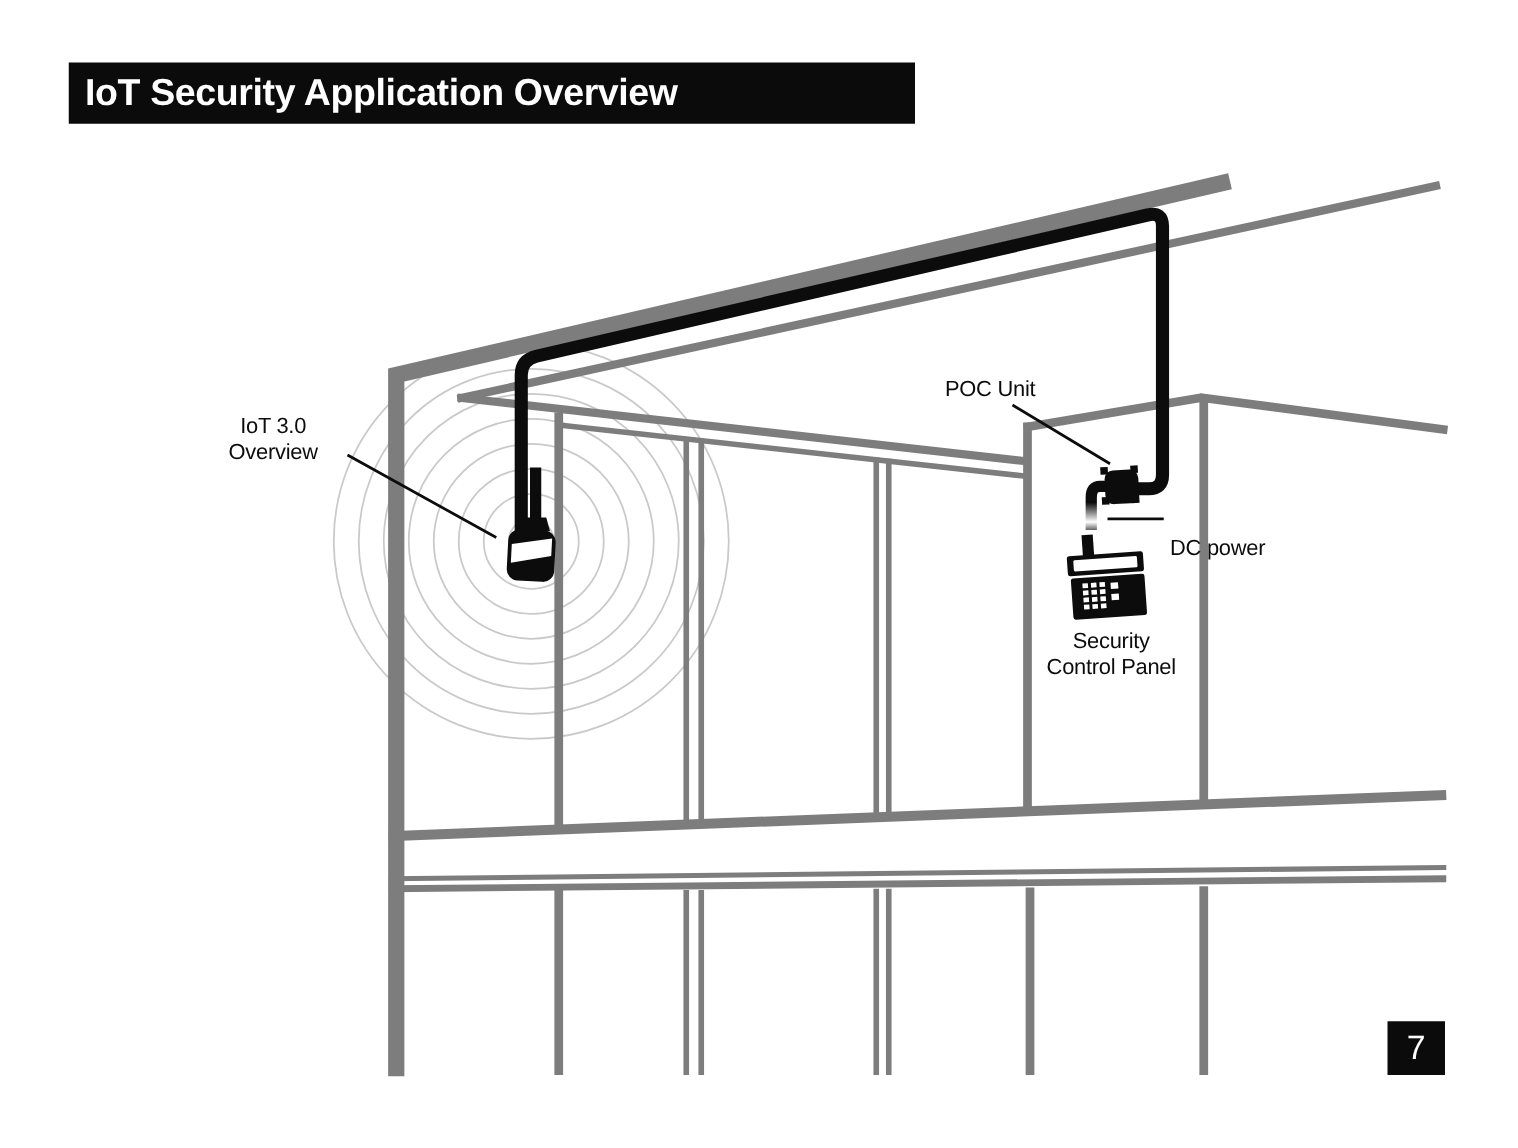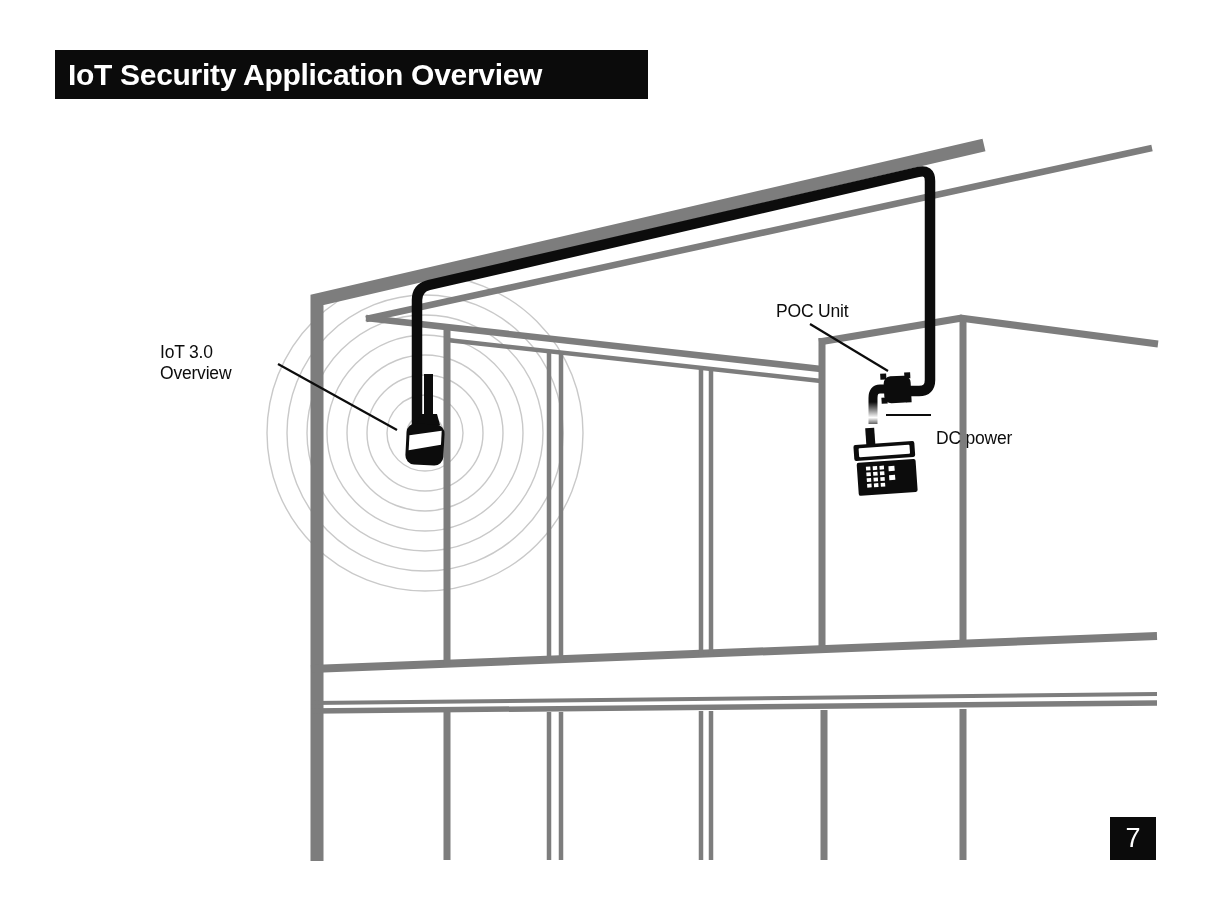--- a/index.html
+++ b/index.html
@@ -8,36 +8,36 @@
     --ink-black:#0c0c0c;
     --title-bg:#0b0b0b;
     --title-fg:#ffffff;
     --page-bg:#ffffff;
   }
   *{margin:0;padding:0;box-sizing:border-box;}
   html,body{width:1214px;height:918px;background:var(--page-bg);overflow:hidden;}
   body{font-family:"Liberation Sans", sans-serif;position:relative;}
   .page{position:absolute;inset:0;background:var(--page-bg);}
   .title-bar{
-    position:absolute;left:55px;top:50px;width:593px;height:49px;
+    position:absolute;left:55px;top:50px;width:677px;height:49px;
     background:var(--title-bg);color:var(--title-fg);
     font-size:30px;font-weight:bold;line-height:49px;
     padding-left:13px;letter-spacing:-0.3px;white-space:nowrap;
   }
   svg.diagram{position:absolute;left:0;top:0;}
   .fg{stroke:var(--frame-gray);fill:none;}
   .ink{stroke:var(--ink-black);fill:none;}
   .inkf{fill:var(--ink-black);stroke:none;}
   .wave circle{stroke:var(--wave-gray);fill:none;stroke-width:1.4;}
   .label{
     position:absolute;color:var(--ink-black);
     font-size:17.5px;line-height:21px;letter-spacing:-0.2px;white-space:nowrap;
   }
-  .amp-label{left:160px;top:342px;width:117px;text-align:left;}
-  .poc-label{left:756px;top:301px;margin-left:20px;}
+  .amp-label{left:160px;top:330px;width:117px;text-align:center;}
+  .poc-label{left:756px;top:301px;}
   .dc-label{left:936px;top:428px;}
   .sec-label{left:813px;top:502px;width:152px;text-align:center;}
   .page-number{
     position:absolute;left:1110px;top:817px;width:46px;height:43px;
     background:var(--title-bg);color:var(--title-fg);
     font-size:27px;line-height:43px;text-align:center;
   }
 </style>
 </head>
 <body>
@@ -149,16 +149,20 @@
     <line class="ink" x1="810" y1="324" x2="888" y2="371" stroke-width="2.2"></line>
     <line class="ink" x1="886" y1="415" x2="931" y2="415" stroke-width="2.2"></line>
   </svg>
 
   <div class="label amp-label">
     <div>IoT 3.0</div>
     <div>Overview</div>
   </div>
   <div class="label poc-label">POC Unit</div>
   <div class="label dc-label">DC power</div>
+  <div class="label sec-label">
+    <div>Security</div>
+    <div>Control Panel</div>
+  </div>
 
   <div class="page-number">7</div>
 
 </div>
 
 </body></html>

